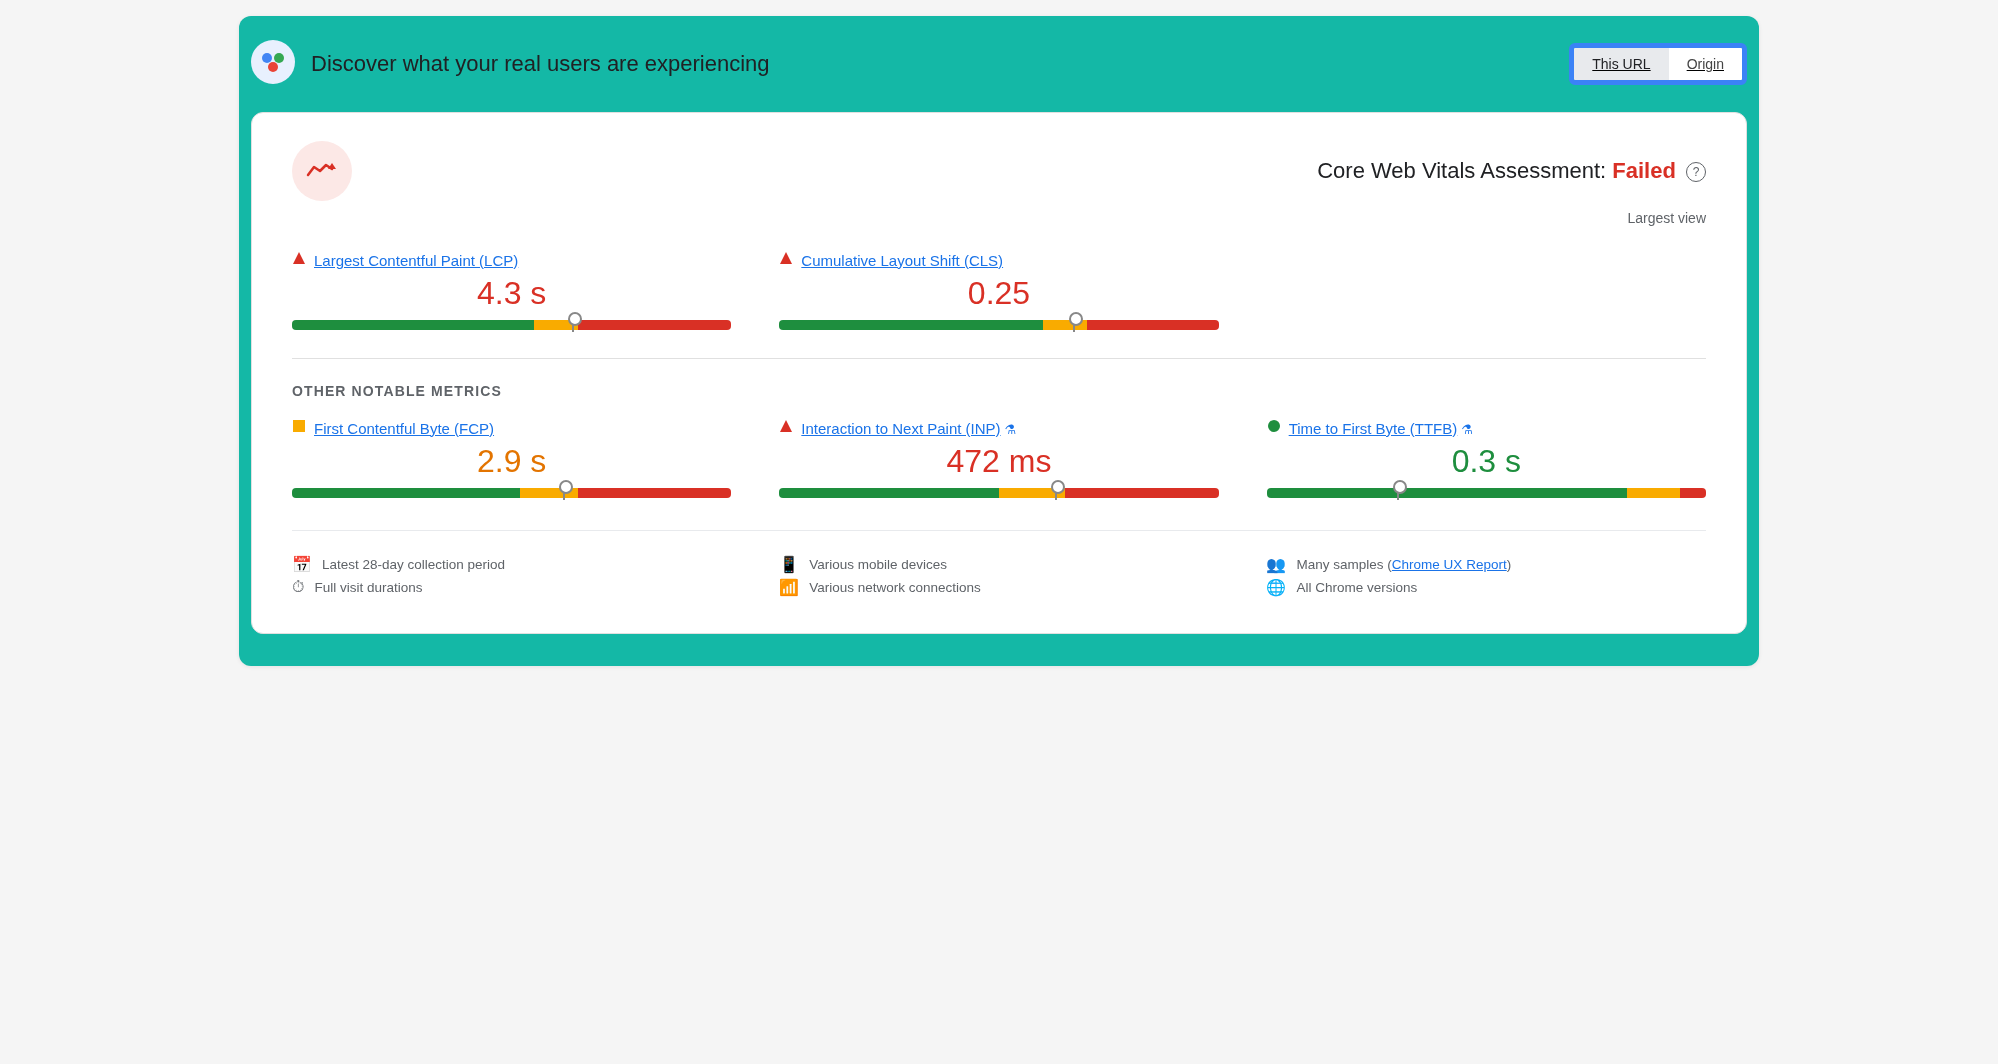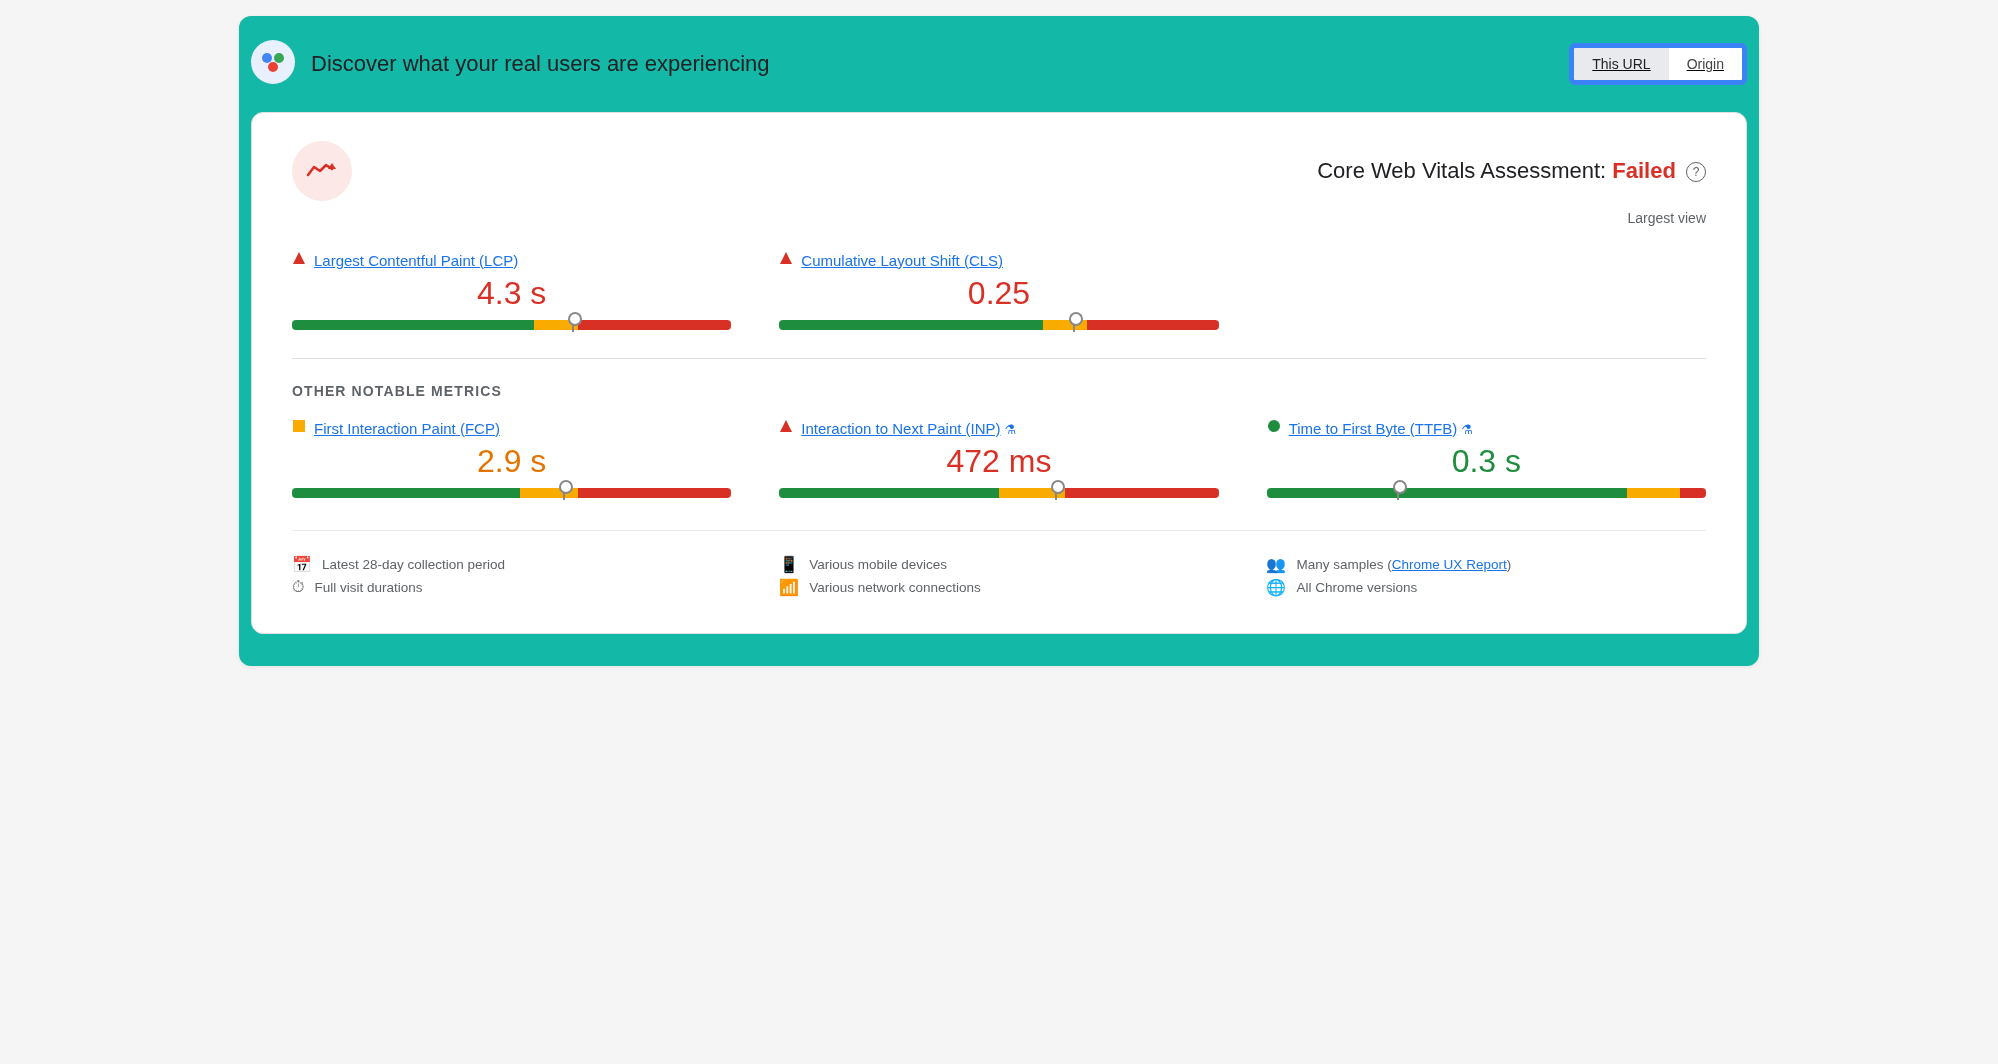--- a/index.html
+++ b/index.html
@@ -325,21 +325,21 @@
 
     <hr class="divider">
 
     <div class="other-metrics-label">OTHER NOTABLE METRICS</div>
     <div class="metrics-grid" id="other-metrics-grid">
     <div class="metric-card">
       <div class="metric-name-row">
         <span class="metric-indicator"><svg width="14" height="14" viewBox="0 0 14 14">
                 <rect x="1" y="1" width="12" height="12" fill="#f9ab00"></rect>
               </svg></span>
-        <span class="metric-name">First Interaction Paint (FCP)</span>
+        <span class="metric-name">First Contentful Byte (FCP)</span>
       </div>
       <div class="metric-value orange">2.9 s</div>
 
     <div class="progress-bar-container">
       <div class="bar-segment green" style="width:52%"></div>
       <div class="bar-segment orange" style="width:13%"></div>
       <div class="bar-segment red" style="width:35%"></div>
       <div class="bar-marker" style="left:62%"></div>
     </div>
     </div>

